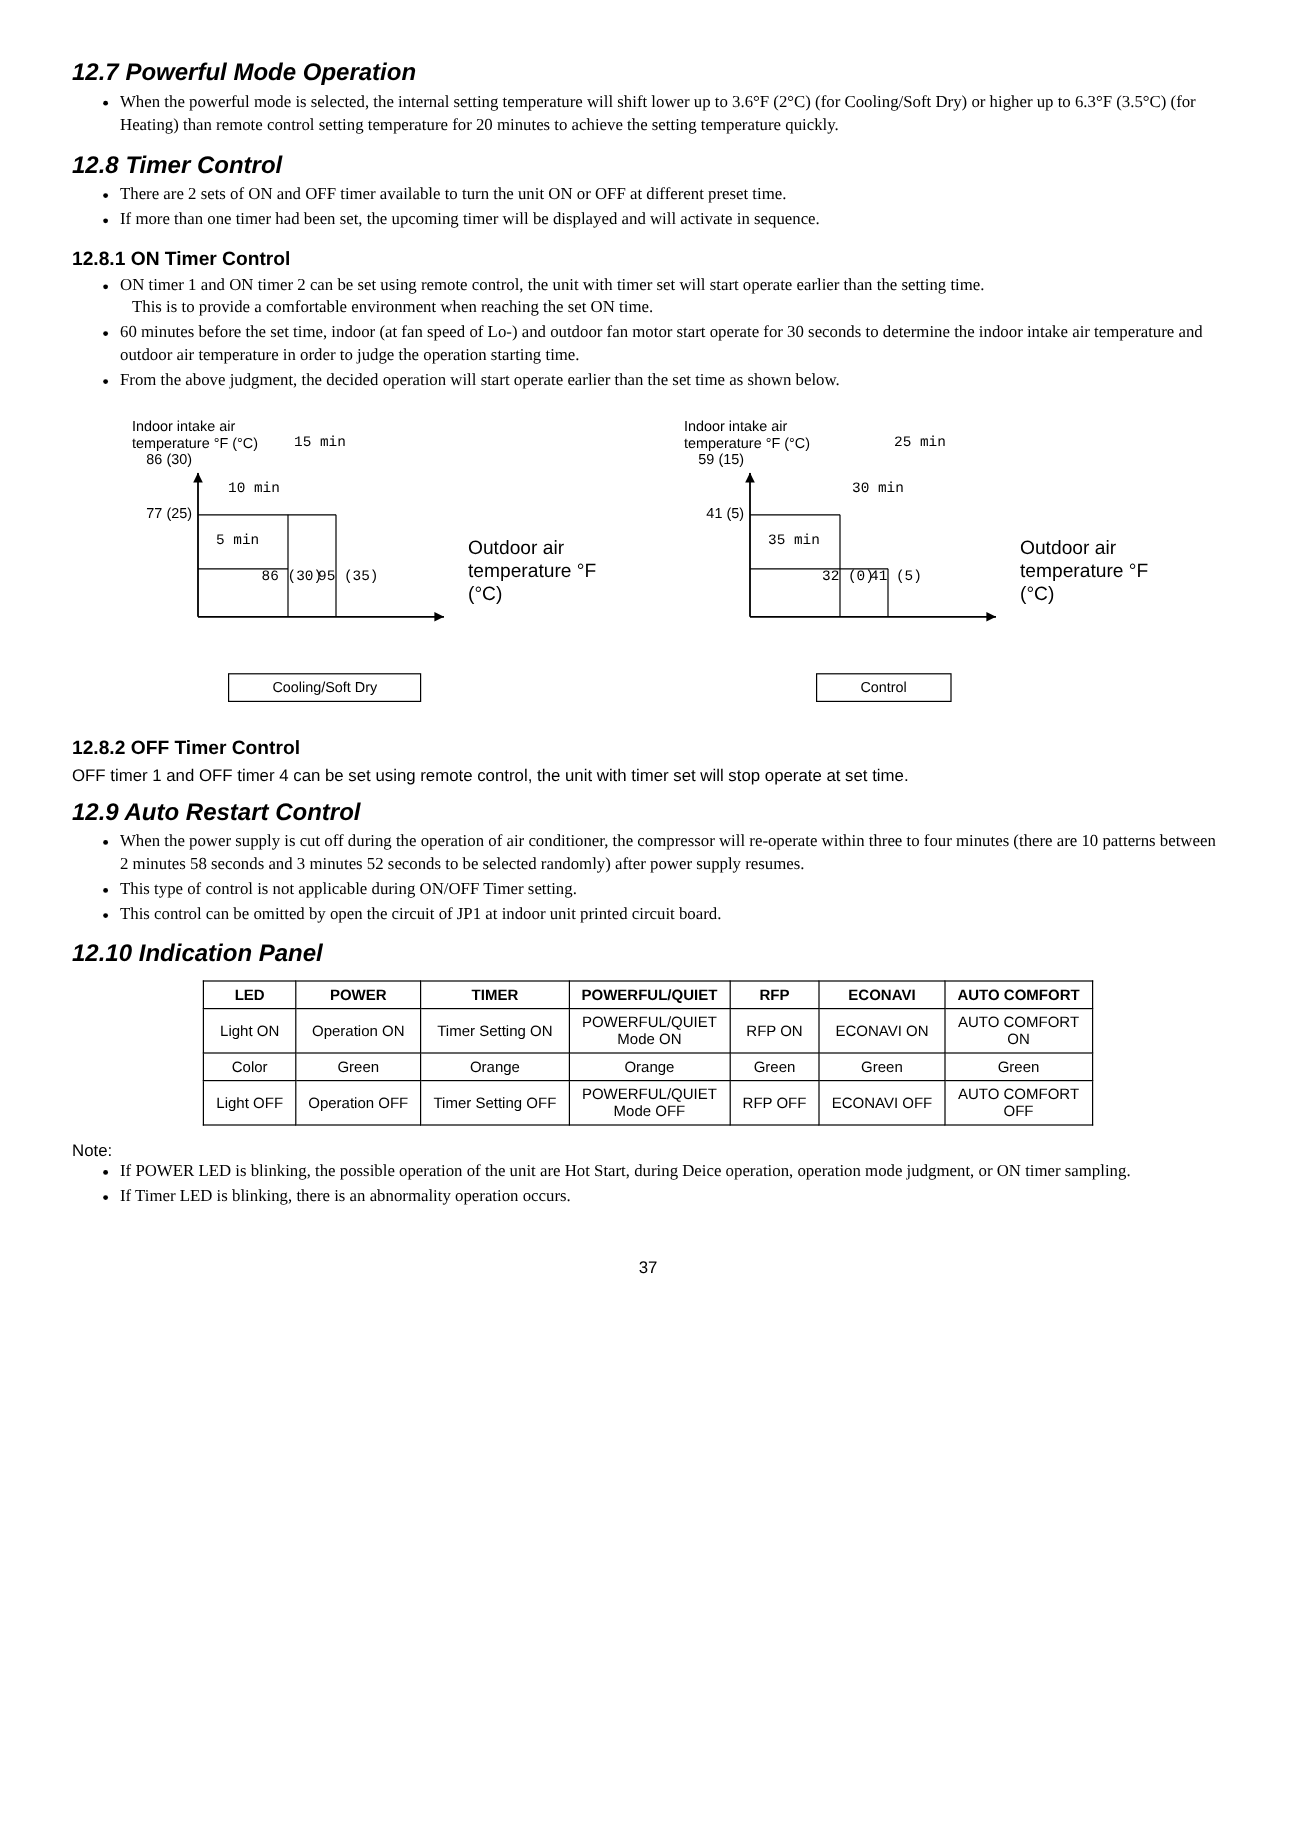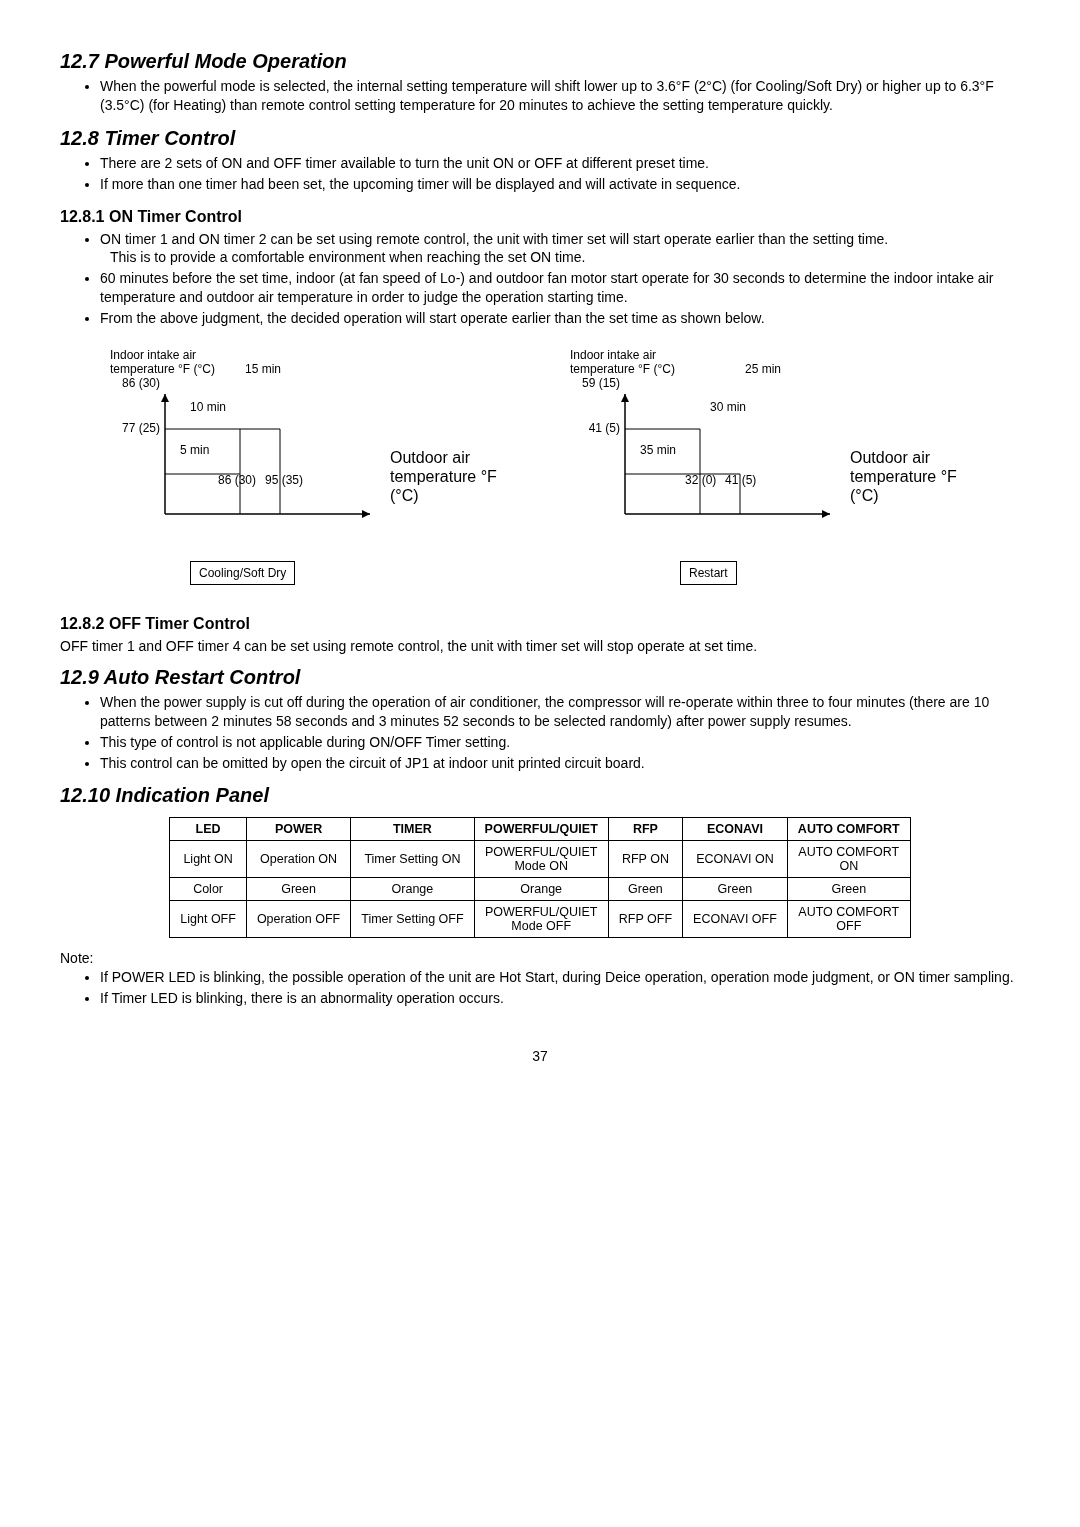--- a/index.html
+++ b/index.html
@@ -19,20 +19,21 @@
     margin: 10px 0 4px 0;
   }
   h3 {
     font-weight: bold;
     font-size: 16px;
     margin: 14px 0 4px 0;
   }
   ul {
     margin: 2px 0 12px 0;
     padding-left: 40px;
+    font-family: Liberation Serif, serif;
   }
   li {
     margin-bottom: 2px;
     line-height: 1.35;
   }
   .sub {
     display: block;
     margin-left: 10px;
   }
   .para {
@@ -52,35 +53,36 @@
     width: 110px;
     font-size: 16px;
     line-height: 1.2;
   }
   .indoorlabel {
     font-size: 12px;
     margin-bottom: 18px;
   }
   .modebox {
     border: 1px solid #000;
-    padding: 4px 8px;
+    padding: 4px 36px;
     font-size: 12px;
     display: inline-block;
     margin-top: 14px;
     margin-left: 80px;
   }
   .ticklabel {
     position: absolute;
     font-size: 12px;
     text-align: right;
   }
   .minlabel {
     position: absolute;
     font-size: 12px;
     text-align: left;
+    font-family: Liberation Mono, monospace;
   }
   table.ledtable {
     border-collapse: collapse;
     margin: 10px auto 12px auto;
     font-size: 12.5px;
   }
   table.ledtable th, table.ledtable td {
     border: 1px solid #000;
     padding: 4px 10px;
     text-align: center;
@@ -174,21 +176,21 @@
       </svg>
       <div class="ticklabel" style="left:0;top:28px;width:50px">59 (15)</div>
       <div class="ticklabel" style="left:0;top:73px;width:50px">41 (5)</div>
       <div class="minlabel" style="left:175px;top:14px">25 min</div>
       <div class="minlabel" style="left:140px;top:52px">30 min</div>
       <div class="minlabel" style="left:70px;top:95px">35 min</div>
       <div class="minlabel" style="left:115px;top:125px">32 (0)</div>
       <div class="minlabel" style="left:155px;top:125px">41 (5)</div>
       <div class="outdoorlabel">Outdoor air<br>temperature °F (°C)</div>
     </div>
-    <div class="modebox" style="margin-left:110px">Restart</div>
+    <div class="modebox" style="margin-left:110px">Control</div>
   </div>
 
 </div>
 
 <h3>12.8.2    OFF Timer Control</h3>
 <div class="para">OFF timer 1 and OFF timer 4 can be set using remote control, the unit with timer set will stop operate at set time.</div>
 
 <h2>12.9  Auto Restart Control</h2>
 <ul>
   <li>When the power supply is cut off during the operation of air conditioner, the compressor will re-operate within three to four minutes (there are 10 patterns between 2 minutes 58 seconds and 3 minutes 52 seconds to be selected randomly) after power supply resumes.</li>

